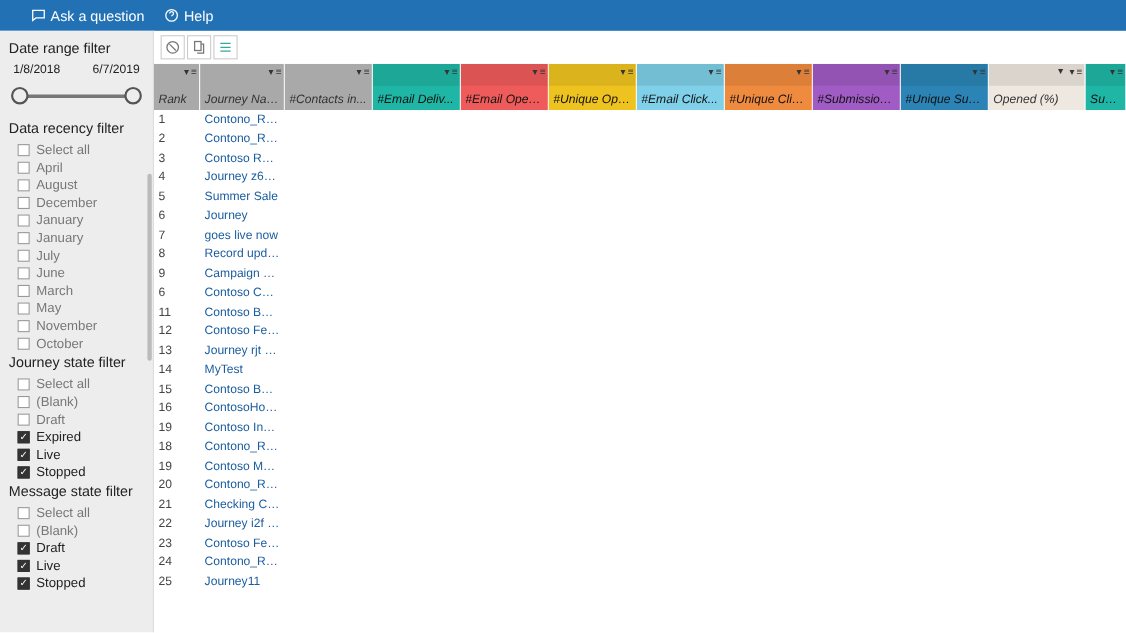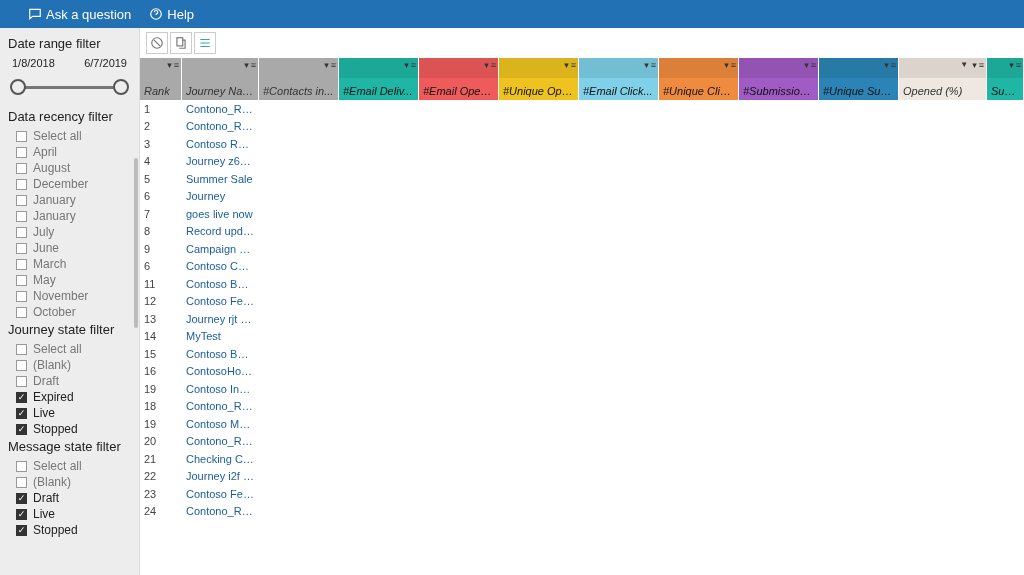--- a/index.html
+++ b/index.html
@@ -830,16 +830,32 @@
             <div class="gc bar col-c1"></div>
             <div class="gc bar col-c2"></div>
             <div class="gc bar col-c3"></div>
             <div class="gc bar col-c4"></div>
             <div class="gc bar col-c5"></div>
             <div class="gc bar col-c6"></div>
             <div class="gc bar col-c7"></div>
             <div class="gc bar col-c8"></div>
             <div class="gc bar col-c9"></div>
           </div>
+          <div class="grow">
+            <div class="gc rank col-rank">25</div>
+            <div class="gc name col-name">Journey11</div>
+            <div class="gc bar col-c0">
+              <div class="fill" style="width: 4%; background: rgb(170, 179, 232);"></div>
+            </div>
+            <div class="gc bar col-c1"></div>
+            <div class="gc bar col-c2"></div>
+            <div class="gc bar col-c3"></div>
+            <div class="gc bar col-c4"></div>
+            <div class="gc bar col-c5"></div>
+            <div class="gc bar col-c6"></div>
+            <div class="gc bar col-c7"></div>
+            <div class="gc bar col-c8"></div>
+            <div class="gc bar col-c9"></div>
+          </div>
         </div>
     </div>
   </div>
 </div>
 
 </body></html>

